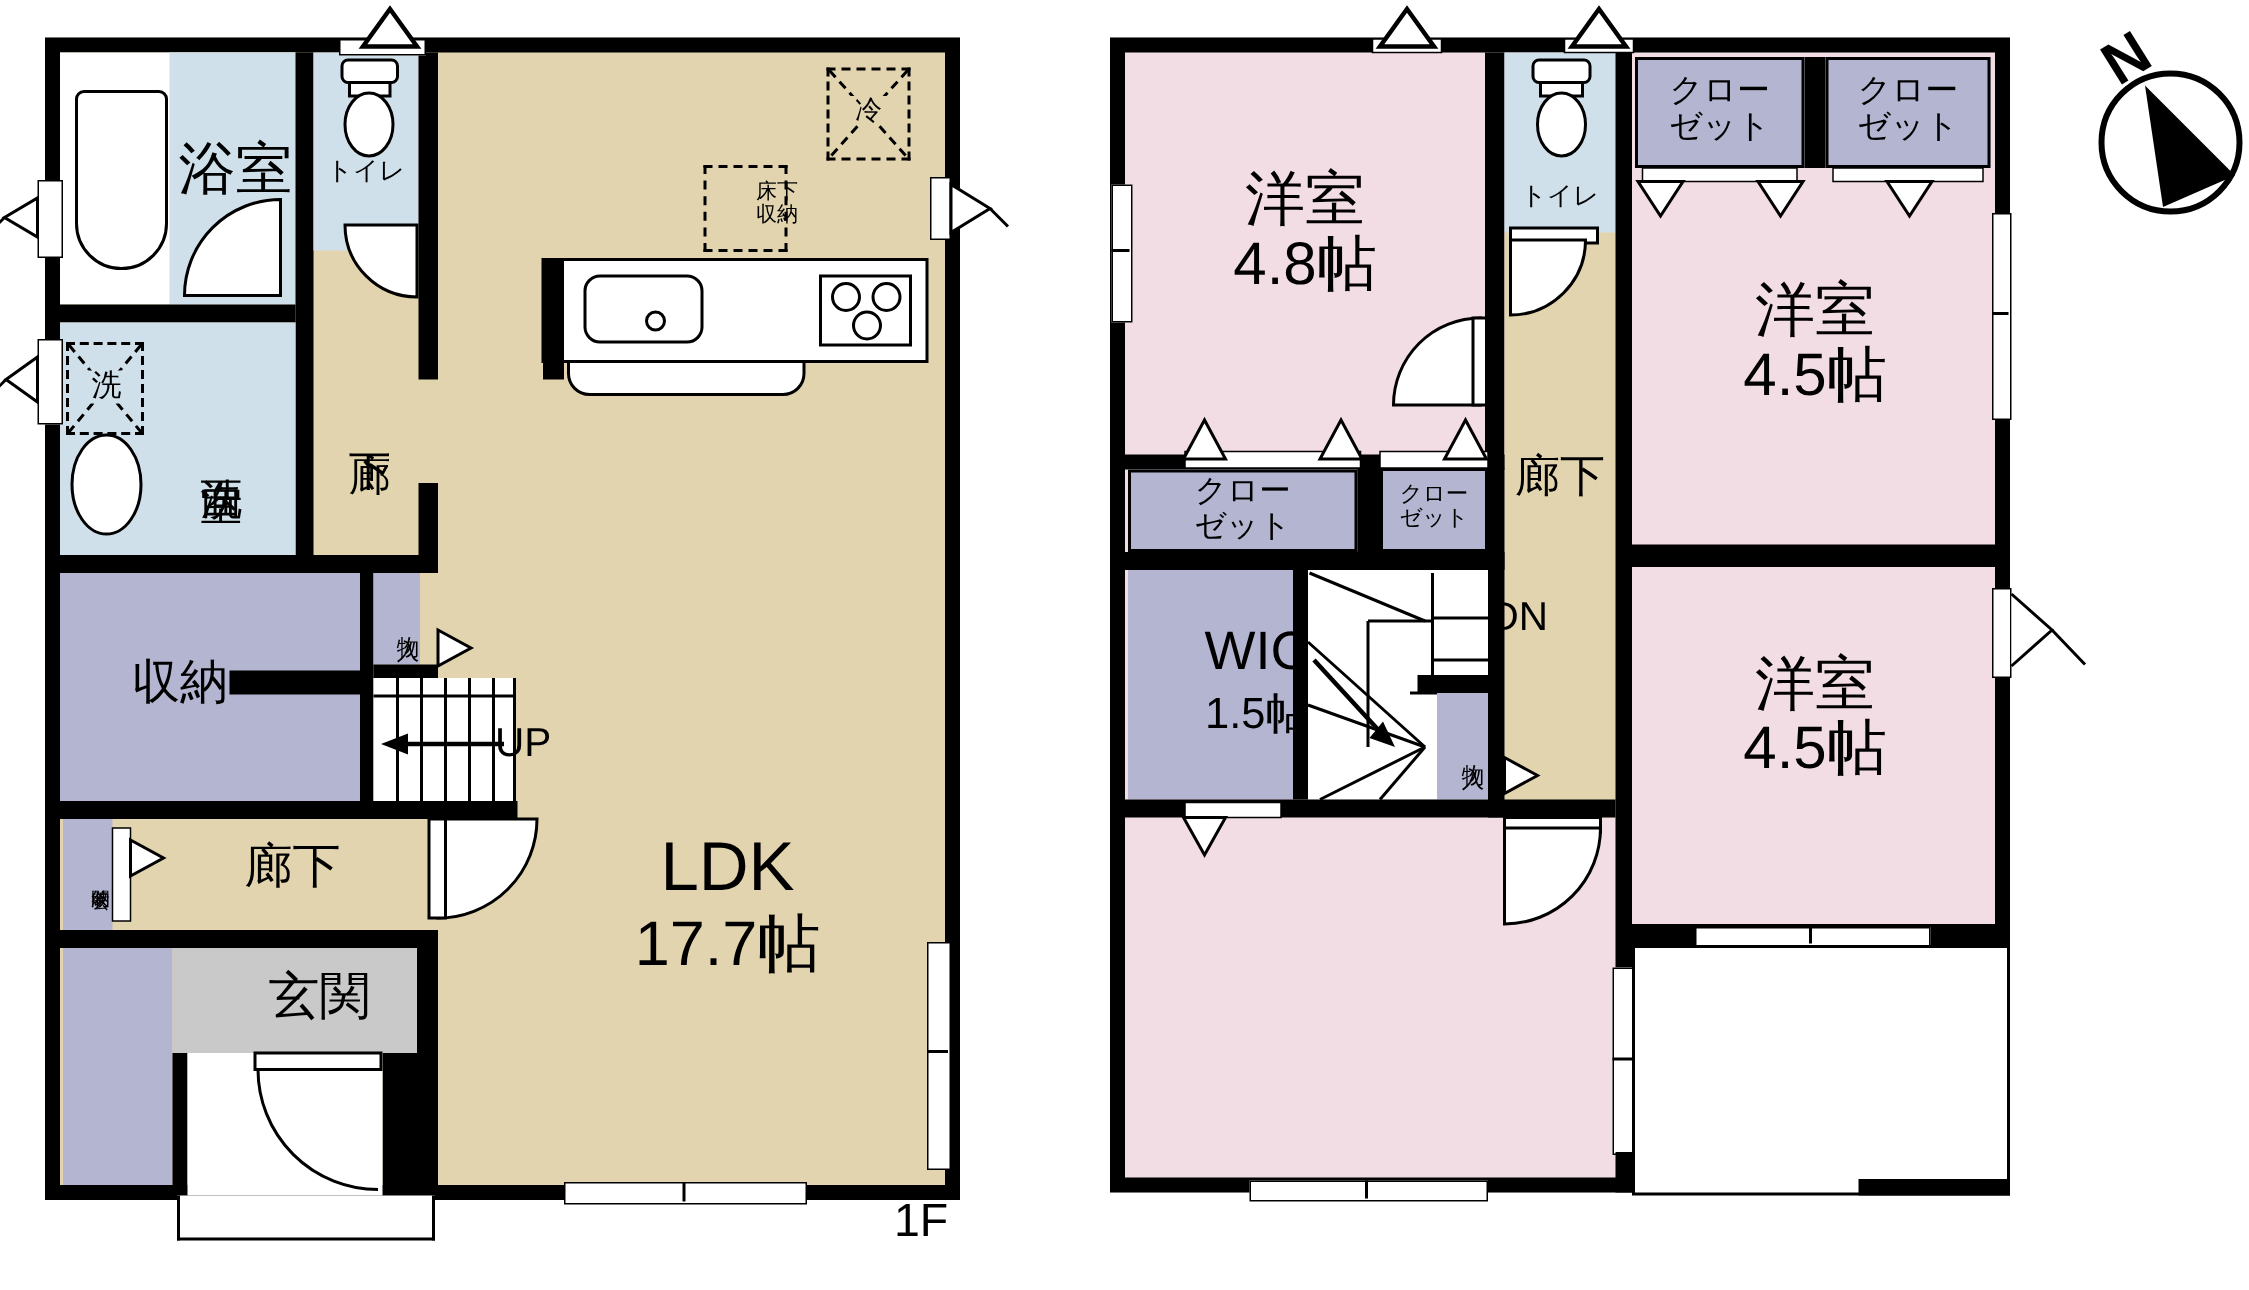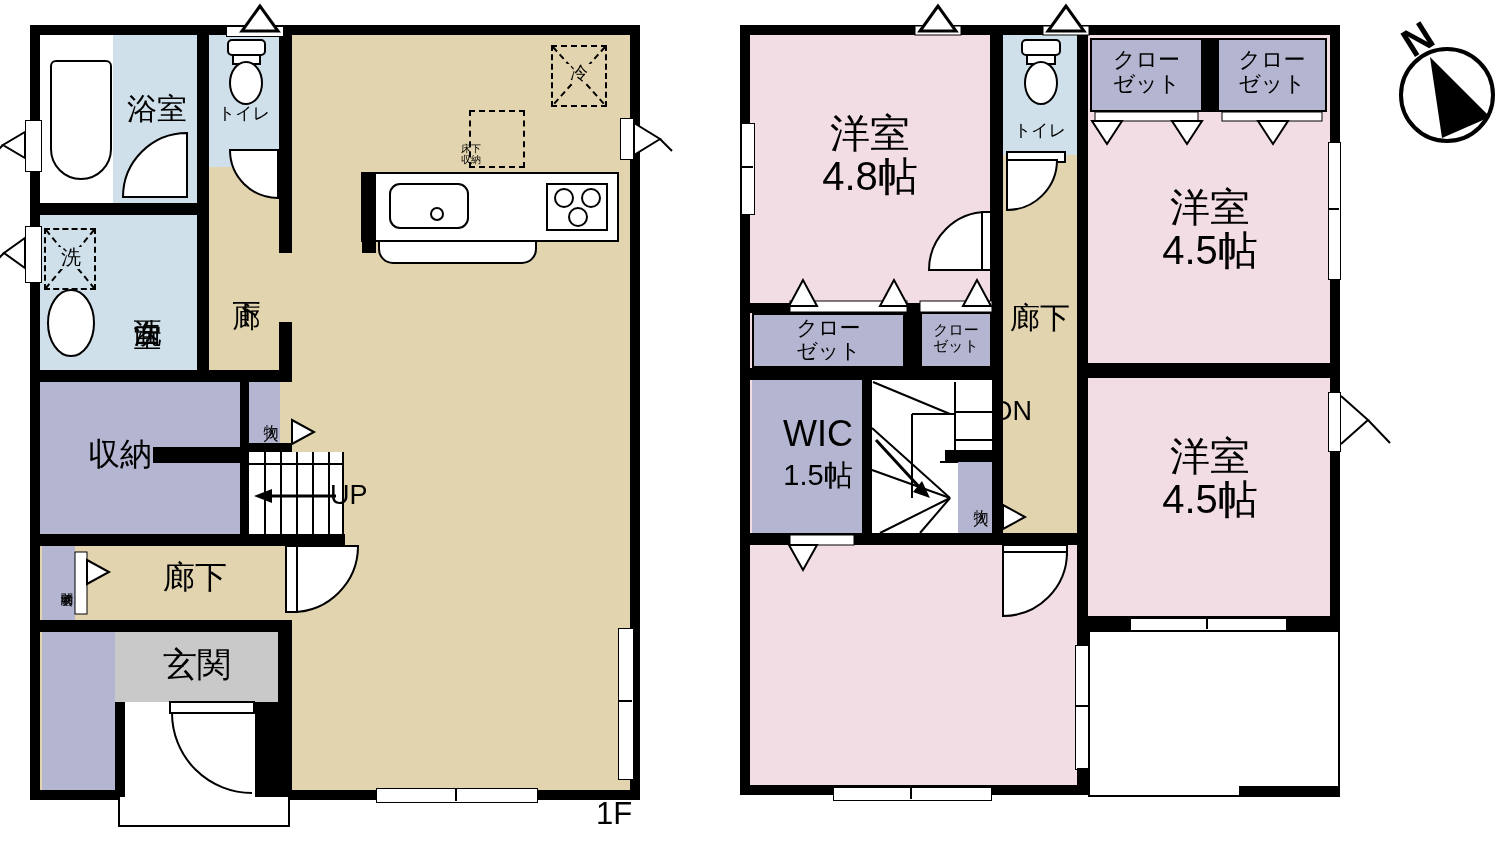--- a/index.html
+++ b/index.html
@@ -27,21 +27,21 @@
 <div id="canvas">
 
   <div class="abs tan" style="left:30px;top:25px;width:610px;height:775px;border:10px solid #000;"></div>
 
   <div class="abs white" style="left:40px;top:35px;width:157px;height:168px;"></div>
   <div class="abs blue" style="left:113px;top:35px;width:84px;height:168px;"></div>
   <div class="abs white" style="left:50px;top:60px;width:62px;height:120px;border:2px solid #000;border-radius:6px 6px 31px 31px;"></div>
   <svg style="left:0;top:0;" width="1499" height="860">
     <path d="M187 197 L187 133 A64 64 0 0 0 123 197 Z" fill="#fff" stroke="#000" stroke-width="2"></path>
   </svg>
-  <div class="lbl" style="left:116px;top:93px;width:82px;font-size:30px;">
+  <div class="lbl" style="left:116px;top:93px;width:82px;font-size:38px;">
     <span>浴室</span></div>
 
   <div class="wall" style="left:197px;top:35px;width:12px;height:335px;"></div>
 
   <div class="abs blue" style="left:209px;top:35px;width:70px;height:132px;"></div>
   <svg style="left:0;top:0" width="1499" height="860">
     <rect x="228" y="40" width="37" height="15" rx="4" fill="#fff" stroke="#000" stroke-width="2"></rect>
     <rect x="233" y="55" width="27" height="9" fill="#fff" stroke="#000" stroke-width="2"></rect>
     <ellipse cx="246" cy="83" rx="16" ry="21" fill="#fff" stroke="#000" stroke-width="2"></ellipse>
     <path d="M278 150 L230 150 A48 48 0 0 0 278 198 Z" fill="#fff" stroke="#000" stroke-width="2"></path>
@@ -107,21 +107,21 @@
   <div class="lbl" style="left:140px;top:560px;width:110px;font-size:32px;">
     <span>廊下</span></div>
   <svg style="left:0;top:0" width="1499" height="860">
     <path d="M292 546 L292 612 A66 66 0 0 0 358 546 Z" fill="#fff" stroke="#000" stroke-width="2"></path>
     <rect x="286" y="546" width="11" height="66" fill="#fff" stroke="#000" stroke-width="2"></rect>
   </svg>
 
   <div class="wall" style="left:40px;top:620px;width:240px;height:12px;"></div>
   <div class="abs lav" style="left:42px;top:632px;width:73px;height:158px;"></div>
   <div class="abs gray" style="left:115px;top:632px;width:163px;height:70px;"></div>
-  <div class="lbl" style="left:147px;top:646px;width:100px;font-size:34px;">
+  <div class="lbl" style="left:147px;top:646px;width:100px;font-size:34px;text-align:right;">
     <span>玄関</span></div>
   <div class="wall" style="left:278px;top:620px;width:14px;height:177px;"></div>
   <div class="wall" style="left:115px;top:702px;width:10px;height:95px;"></div>
   <div class="wall" style="left:255px;top:702px;width:23px;height:95px;"></div>
   <div class="abs white" style="left:125px;top:702px;width:130px;height:95px;"></div>
   <svg style="left:0;top:0" width="1499" height="860">
     <rect x="170" y="702" width="84" height="11" fill="#fff" stroke="#000" stroke-width="2"></rect>
     <path d="M252 713 L172 713 A80 80 0 0 0 252 793" fill="#fff" stroke="#000" stroke-width="2"></path>
   </svg>
   <div class="abs white" style="left:118px;top:797px;width:172px;height:30px;border:2px solid #000;border-top:none;"></div>
@@ -132,29 +132,32 @@
     <rect x="390" y="184" width="78" height="44" rx="10" fill="#fff" stroke="#000" stroke-width="2"></rect>
     <circle cx="437" cy="214" r="6" fill="#fff" stroke="#000" stroke-width="2"></circle>
     <rect x="547" y="184" width="60" height="46" fill="#fff" stroke="#000" stroke-width="2"></rect>
     <circle cx="564" cy="198" r="9" fill="#fff" stroke="#000" stroke-width="2"></circle>
     <circle cx="591" cy="198" r="9" fill="#fff" stroke="#000" stroke-width="2"></circle>
     <circle cx="578" cy="217" r="9" fill="#fff" stroke="#000" stroke-width="2"></circle>
     <path d="M379 241 h157 v8 a14 14 0 0 1 -14 14 h-129 a14 14 0 0 1 -14 -14 z" fill="#fff" stroke="#000" stroke-width="2"></path>
   </svg>
 
   <div class="abs dash" style="left:469px;top:110px;width:56px;height:58px;"></div>
-  <div class="lbl" style="left:443px;top:120px;width:56px;font-size:10px;margin-top:24px;">
+  <div class="lbl" style="left:490px;top:120px;width:56px;font-size:14px;">
     <span>床下</span><br><span>収納</span></div>
   <div class="abs dash" style="left:551px;top:45px;width:56px;height:62px;"></div>
   <svg style="left:0;top:0" width="1499" height="860">
     <path d="M553 47 L605 105 M605 47 L553 105" stroke="#000" stroke-width="2" stroke-dasharray="6 4" fill="none"></path>
   </svg>
   <div class="lbl" style="left:566px;top:64px;width:26px;font-size:18px;background:#e2d4ae;">
     <span>冷</span></div>
 
+  <div class="lbl" style="left:385px;top:553px;width:200px;font-size:46px;">
+    <span>LDK</span><br>
+    <span style="font-size:42px;">17.7帖</span></div>
 
   <div class="win" style="left:226px;top:26px;width:56px;height:9px;"></div>
   <svg style="left:0;top:0" width="1499" height="860">
     <polygon points="260,6 242,31 278,31" fill="#fff" stroke="#000" stroke-width="3"></polygon>
   </svg>
   <div class="win" style="left:25px;top:120px;width:15px;height:50px;"></div>
   <div class="win" style="left:25px;top:226px;width:15px;height:55px;"></div>
   <svg style="left:0;top:0" width="1499" height="860">
     <polygon points="25,132 25,158 3,145" fill="#fff" stroke="#000" stroke-width="2"></polygon>
     <line x1="3" y1="145" x2="-8" y2="156" stroke="#000" stroke-width="2"></line>
@@ -232,21 +235,21 @@
   <svg style="left:0;top:0" width="1499" height="860">
     <rect x="790" y="301" width="117" height="11" fill="#fff" stroke="#000" stroke-width="1"></rect>
     <rect x="920" y="301" width="72" height="11" fill="#fff" stroke="#000" stroke-width="1"></rect>
     <polygon points="803,280 789,306 817,306" fill="#fff" stroke="#000" stroke-width="2"></polygon>
     <polygon points="894,280 880,306 908,306" fill="#fff" stroke="#000" stroke-width="2"></polygon>
     <polygon points="977,280 963,306 991,306" fill="#fff" stroke="#000" stroke-width="2"></polygon>
   </svg>
 
   <div class="wall" style="left:750px;top:368px;width:253px;height:12px;"></div>
   <div class="abs lav" style="left:752px;top:380px;width:110px;height:153px;"></div>
-  <div class="lbl" style="left:752px;top:415px;width:132px;font-size:36px;">
+  <div class="lbl" style="left:772px;top:415px;width:132px;font-size:36px;">
     <span>WIC</span><br>
     <span style="font-size:29px;">1.5帖</span></div>
   <div class="wall" style="left:862px;top:380px;width:10px;height:153px;"></div>
 
   <div class="abs white" style="left:872px;top:380px;width:120px;height:153px;"></div>
   <svg style="left:0;top:0" width="1499" height="860">
     <line x1="955" y1="382" x2="955" y2="462" stroke="#000" stroke-width="2"></line>
     <line x1="955" y1="412" x2="992" y2="412" stroke="#000" stroke-width="2"></line>
     <line x1="955" y1="440" x2="992" y2="440" stroke="#000" stroke-width="2"></line>
     <line x1="940" y1="462" x2="992" y2="462" stroke="#000" stroke-width="2"></line>

